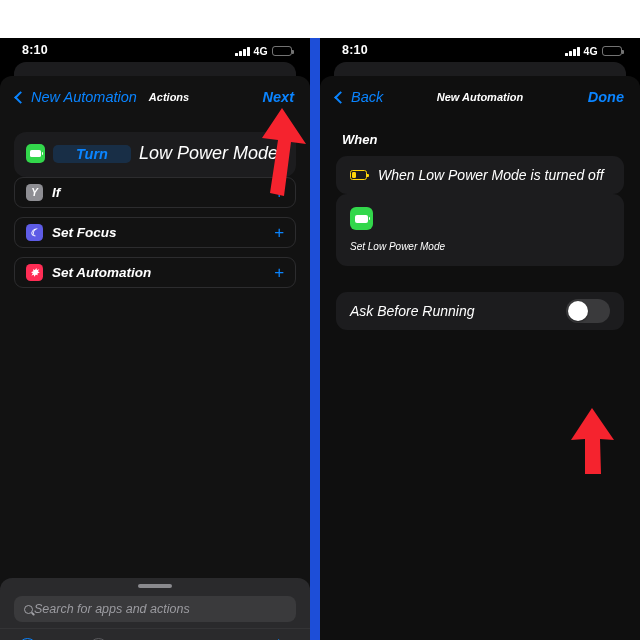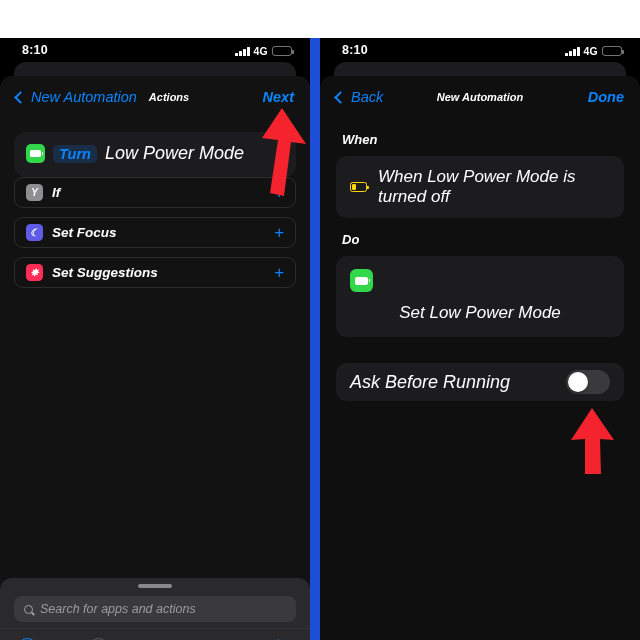--- a/index.html
+++ b/index.html
@@ -94,21 +94,21 @@
   .ic-green { background:#32d74b; }
   .batt-glyph {
     width:11px; height:7px; border-radius:1.6px; background:#fff; position:relative;
   }
   .batt-glyph::after{
     content:""; position:absolute; right:-2px; top:2px; width:1.3px;height:3px;
     background:#fff; border-radius:0 1px 1px 0;
   }
   .chip {
     background:rgba(10,132,255,.18); color:#0a84ff;
-    border-radius:5px; padding:1px 6px; font-size:14.5px; font-weight:600;
+    border-radius:5px; padding:1px 23px; font-size:14.5px; font-weight:600;
   }
   .plain-txt { color:#fff; font-size:18px; }
   .action-line2 { margin-top:7px; }
 
   .section-label {
     margin:26px 0 9px 20px; color:#8e8e93;
     font-size:12.5px; letter-spacing:.1px;
   }
   .sugg {
     margin:0 14px 9px 14px; height:31px;
@@ -130,21 +130,21 @@
   .drawer {
     position:absolute; left:0; right:0; bottom:0; height:88px;
     background:#2a2a2c; border-radius:12px 12px 0 0;
   }
   .grabber {
     width:34px; height:4px; border-radius:2px; background:#8a8a8e;
     margin:6px auto 0 auto;
   }
   .searchbar {
     margin:8px 14px 0 14px; height:26px; background:#3a3a3c;
-    border-radius:8px; display:flex; align-items:center; gap:7px; padding:0 10px;
+    border-radius:8px; display:flex; align-items:center; gap:1px; padding:0 10px;
   }
   .mag {
     width:9px;height:9px;border:1.6px solid #a2a2a7;border-radius:50%;
     position:relative; flex:0 0 auto;
   }
   .mag::after{content:"";position:absolute;width:1.6px;height:4px;background:#a2a2a7;
     right:-2px;bottom:-3px;transform:rotate(-45deg);border-radius:1px;}
   .search-ph { color:#9b9ba0; font-size:12.5px; }
   .toolrow {
     position:absolute; left:0; right:0; bottom:0; height:38px;
@@ -173,35 +173,35 @@
     margin:0 16px; background:#1c1c1e; border-radius:11px;
   }
   .trig-row { display:flex; align-items:center; gap:11px; padding:11px 14px; }
   .batt-low {
     position:relative; width:17px;height:9.5px;border-radius:2.6px;
     border:1.4px solid #ffd60a; padding:1px; flex:0 0 auto;
   }
   .batt-low::after{content:"";position:absolute;right:-3px;top:2.5px;width:1.6px;height:3.5px;
     background:#ffd60a;border-radius:0 1px 1px 0;}
   .batt-low i{display:block;width:33%;height:100%;background:#ffd60a;border-radius:1.2px;}
-  .trig-text { color:#fff; font-size:17px; }
+  .trig-text { color:#fff; font-size:14px; }
 
   .do-card { margin:0 16px; background:#1c1c1e; border-radius:11px; padding:13px 14px 14px 14px; }
   .do-icon { width:23px;height:23px;border-radius:6px;background:#32d74b;
     display:flex;align-items:center;justify-content:center; }
   .do-batt { width:13px;height:8px;border-radius:2px;background:#fff;position:relative;}
   .do-batt::after{content:"";position:absolute;right:-2.4px;top:2.2px;width:1.6px;height:3.4px;
     background:#fff;border-radius:0 1px 1px 0;}
-  .do-label { color:#fff; font-size:17px; margin-top:11px;text-align:center; }
+  .do-label { color:#fff; font-size:10px; margin-top:11px; }
 
   .toggle-card {
     margin:26px 16px 0 16px; background:#1c1c1e; border-radius:11px;
     height:38px; display:flex; align-items:center; padding:0 14px;
   }
-  .toggle-label { color:#fff; font-size:18px; }
+  .toggle-label { color:#fff; font-size:14px; }
   .switch {
     margin-left:auto; width:44px; height:24px; border-radius:12px;
     background:#3a3a3c; position:relative;
   }
   .knob {
     position:absolute; top:2px; left:2px; width:20px; height:20px;
     border-radius:50%; background:#fff;
     box-shadow:0 1px 2px rgba(0,0,0,.45);
   }
 
@@ -265,21 +265,21 @@
           <span class="sg-icon sg-purple">
               <span>☾</span>
             </span>
           <span class="sg-label">Set Focus</span>
           <span class="sg-plus">+</span>
         </div>
         <div class="sugg">
           <span class="sg-icon sg-red">
               <span>✸</span>
             </span>
-          <span class="sg-label">Set Suggestions</span>
+          <span class="sg-label">Set Automation</span>
           <span class="sg-plus">+</span>
         </div>
 
         <div class="drawer">
           <div class="grabber"></div>
           <div class="searchbar">
             <span class="mag"></span>
             <span class="search-ph">Search for apps and actions</span>
           </div>
           <div class="toolrow">
@@ -330,21 +330,20 @@
         <div class="big-head">When</div>
         <div class="row-card">
           <div class="trig-row">
             <span class="batt-low">
                 <i></i>
               </span>
             <span class="trig-text">When Low Power Mode is turned off</span>
           </div>
         </div>
 
-        <div class="big-head">Do</div>
         <div class="do-card">
           <span class="do-icon">
               <span class="do-batt"></span>
             </span>
           <div class="do-label">Set Low Power Mode</div>
         </div>
 
         <div class="toggle-card">
           <span class="toggle-label">Ask Before Running</span>
           <span class="switch">

